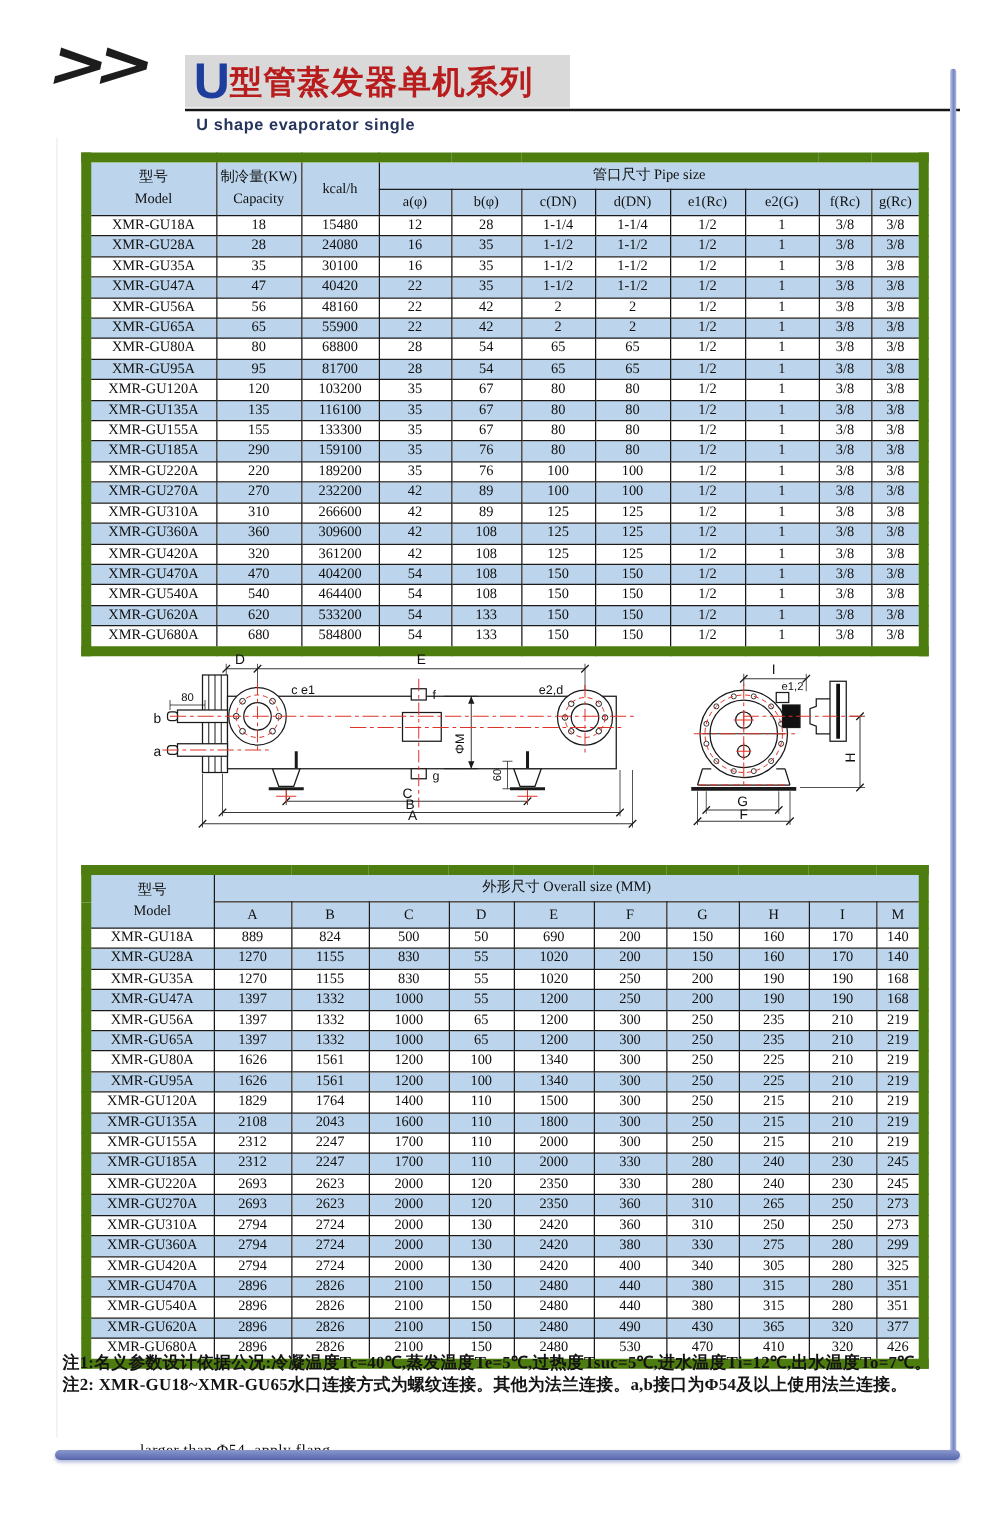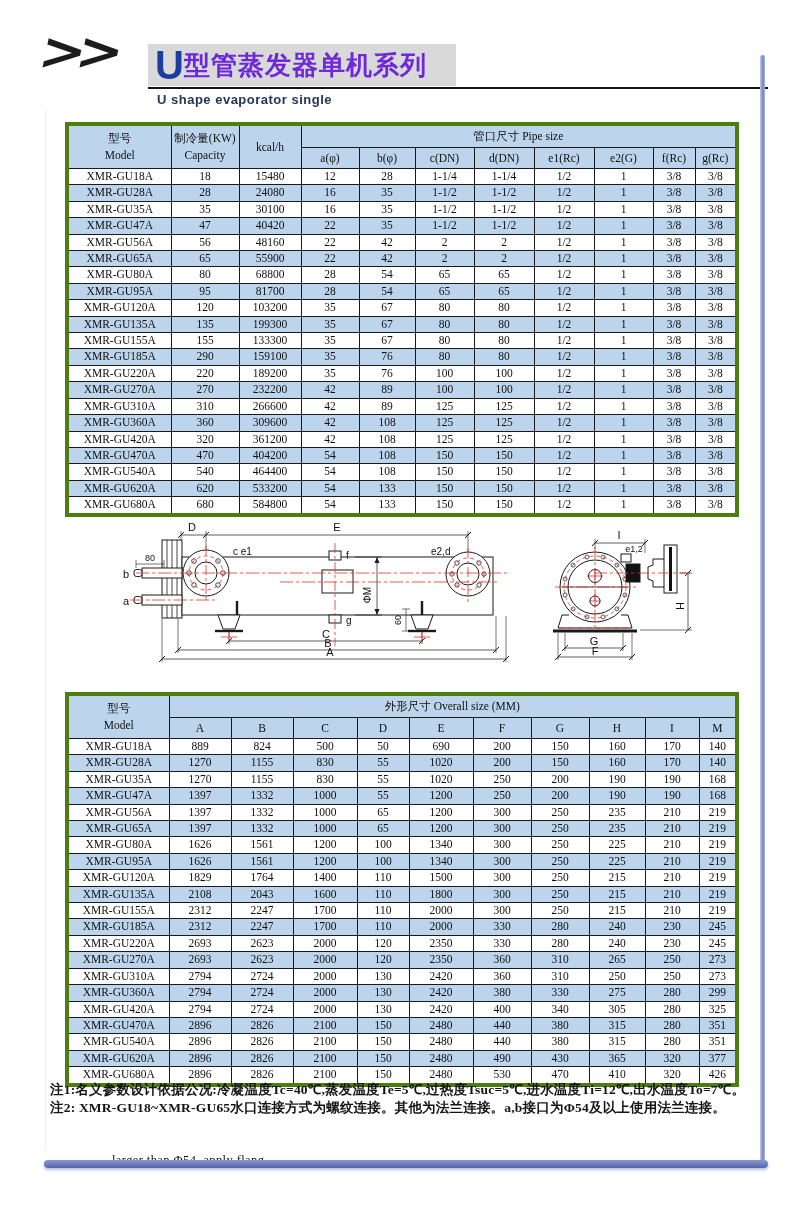--- a/index.html
+++ b/index.html
@@ -5,28 +5,28 @@
   html,body{margin:0;padding:0;background:#fff;}
   .page{position:relative;width:800px;height:1212px;background:#ffffff;overflow:hidden;
         font-family:"Liberation Sans",sans-serif;color:#111;}
   
   .chevrons{position:absolute;left:40px;top:24px;font-size:56px;font-weight:900;color:#1c1c1c;
             letter-spacing:-10px;transform:skewX(-12deg) scaleY(.92);line-height:1;
             font-family:"DejaVu Sans",sans-serif;}
   .title-band{position:absolute;left:148px;top:44px;width:308px;height:42px;background:#d9d9d9;
               display:flex;align-items:center;padding-left:7px;box-sizing:border-box;}
   .title-u{font-size:40px;font-weight:bold;color:#1d3e9c;line-height:.9;}
-  .title-rest{font-size:26px;font-weight:bold;color:#6d28d9;letter-spacing:1px;}
+  .title-rest{font-size:26px;font-weight:bold;color:#b91c1c;letter-spacing:1px;}
   .title-underline{position:absolute;left:148px;top:87px;width:620px;height:2px;background:#151515;}
   .subtitle{position:absolute;left:157px;top:92px;font-size:13px;font-weight:600;color:#25345c;
             letter-spacing:.5px;}
   
   table.spec{border-collapse:collapse;table-layout:fixed;width:670px;background:#fff;
              font-family:"Liberation Serif",serif;font-size:11.5px;color:#101010;
-             border:4px solid #4d7c0f;position:absolute;left:65px;}
+             border:8px solid #4d7c0f;position:absolute;left:65px;}
   table.spec td,table.spec th{border:1px solid #1a1a1a;text-align:center;padding:0;
              white-space:nowrap;overflow:hidden;font-weight:normal;}
   table.spec th{background:#bcd5ec;height:20px;line-height:1.1;}
   table.spec thead tr:first-child th{height:21px;}
   table.spec th .two{display:block;line-height:1.45;}
   table.spec td{height:15.4px;line-height:15.4px;background:#fff;}
   table.spec tr.alt td{background:#bcd5ec;}
   .t1{top:122px;}
   .t2{top:692px;}
   
@@ -211,21 +211,21 @@
           <td>80</td>
           <td>80</td>
           <td>1/2</td>
           <td>1</td>
           <td>3/8</td>
           <td>3/8</td>
         </tr>
         <tr class="alt">
           <td>XMR-GU135A</td>
           <td>135</td>
-          <td>199300</td>
+          <td>116100</td>
           <td>35</td>
           <td>67</td>
           <td>80</td>
           <td>80</td>
           <td>1/2</td>
           <td>1</td>
           <td>3/8</td>
           <td>3/8</td>
         </tr>
         <tr>

